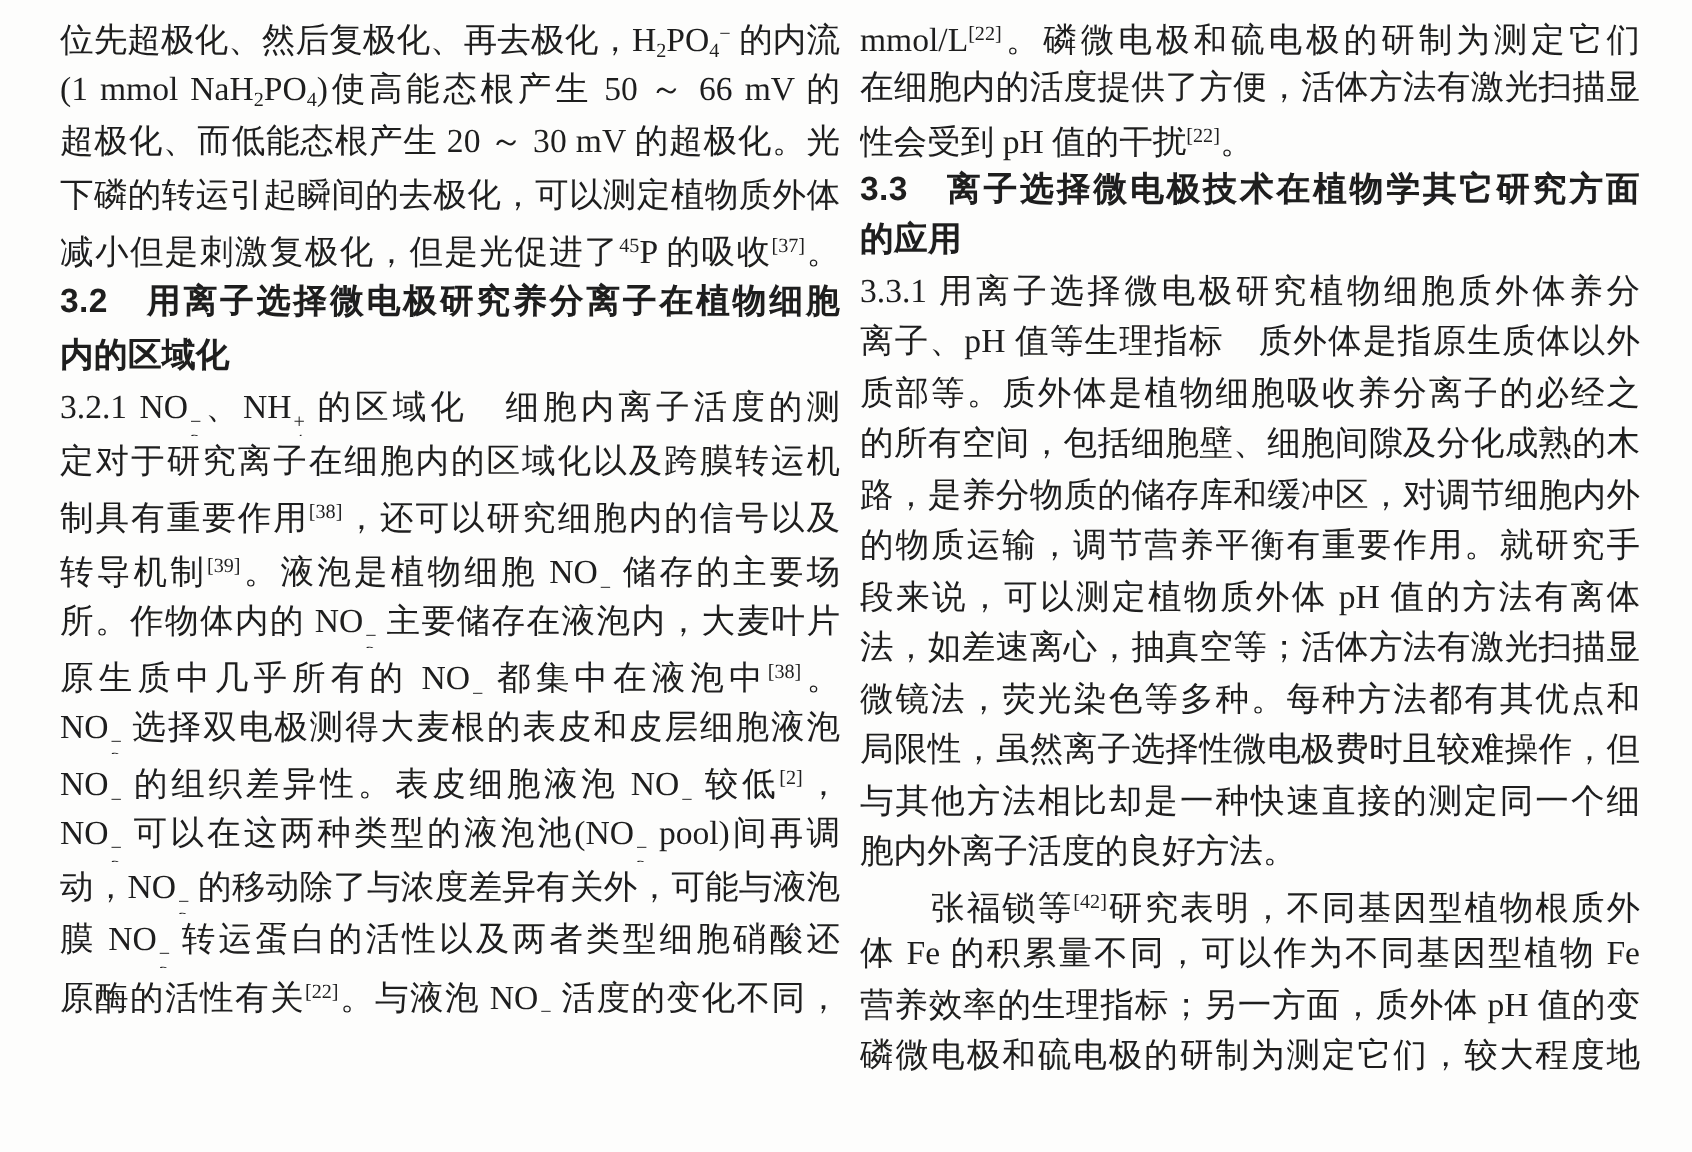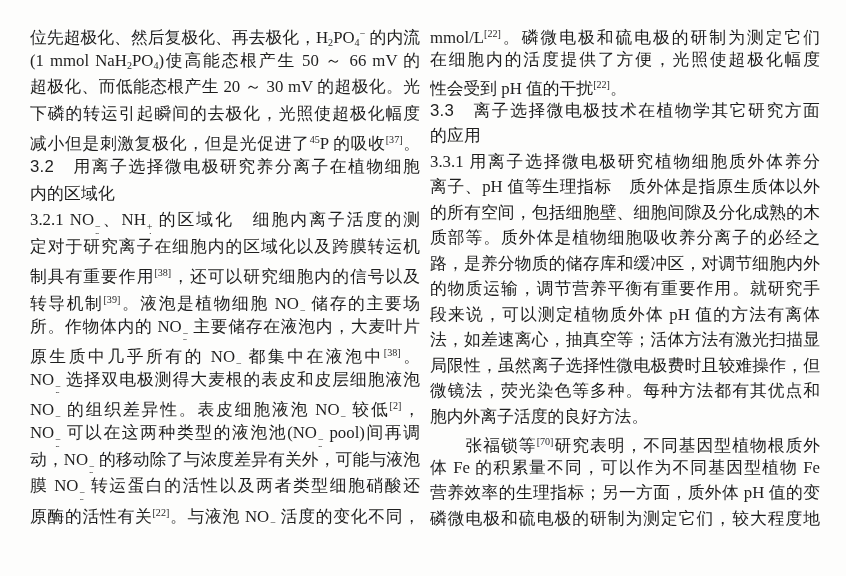--- a/index.html
+++ b/index.html
@@ -6,40 +6,40 @@
   body{
     width:846px;height:576px;
     background:#fdfdfc;
     color:#1e1e1e;
     font-family:"Liberation Serif","DejaVu Serif",serif;
     overflow:hidden;
   }
   .page{
     box-sizing:border-box;
     width:846px;height:576px;
-    padding:21px 22px 0 30px;
+    padding:5px 22px 0 30px;
     display:flex;
     gap:10px;
   }
   .col{
     width:390px;
     font-size:16.8px;
   }
   .line{
     text-align:justify;
     text-align-last:justify;
     overflow:hidden;
     white-space:normal;
   }
   .col-left .line{line-height:26.6px;height:26.6px;}
   .col-right .line{line-height:25.5px;height:25.5px;}
   .line.short{text-align-last:left;}
   .line.bold{
     font-family:"Liberation Sans","DejaVu Sans",sans-serif;
-    font-weight:400;
+    font-weight:700;
     letter-spacing:0.2px;
   }
   
   .sb{font-size:0.6em;vertical-align:-0.3em;}
   .sp{font-size:0.6em;vertical-align:0.55em;}
   
   .ss{
     display:inline-flex;
     flex-direction:column;
     font-size:0.6em;
@@ -50,21 +50,21 @@
   .ssu,.ssd{display:block;height:0.95em;}
 </style>
 </head>
 <body>
 
 <div class="page">
   <div class="col col-left">
       <div class="line">位先超极化、然后复极化、再去极化，H<span class="sb">2</span>PO<span class="sb">4</span><span class="sp">−</span> 的内流</div>
       <div class="line">(1 mmol NaH<span class="sb">2</span>PO<span class="sb">4</span>)使高能态根产生 50 ～ 66 mV 的</div>
       <div class="line">超极化、而低能态根产生 20 ～ 30 mV 的超极化。光</div>
-      <div class="line">下磷的转运引起瞬间的去极化，光照使超极化幅度</div>
+      <div class="line">下磷的转运引起瞬间的去极化，可以测定植物质外体</div>
       <div class="line">减小但是刺激复极化，但是光促进了<span class="sp">45</span>P 的吸收<span class="sp">[37]</span>。</div>
       <div class="line bold">3.2　用离子选择微电极研究养分离子在植物细胞</div>
       <div class="line bold short">内的区域化</div>
       <div class="line">3.2.1 NO<span class="ss">
           <span class="ssu">−</span>
           <span class="ssd">3</span>
         </span>、NH<span class="ss">
           <span class="ssu">+</span>
           <span class="ssd">4</span>
         </span> 的区域化　细胞内离子活度的测</div>
@@ -103,33 +103,34 @@
       <div class="line">膜 NO<span class="ss">
           <span class="ssu">−</span>
           <span class="ssd">3</span>
         </span> 转运蛋白的活性以及两者类型细胞硝酸还</div>
       <div class="line">原酶的活性有关<span class="sp">[22]</span>。与液泡 NO<span class="ss">
           <span class="ssu">−</span>
         </span> 活度的变化不同，</div>
     </div>
   <div class="col col-right">
       <div class="line">mmol/L<span class="sp">[22]</span>。磷微电极和硫电极的研制为测定它们</div>
-      <div class="line">在细胞内的活度提供了方便，光照使超极化幅度</div>
+      <div class="line">在细胞内的活度提供了方便，活体方法有激光扫描显</div>
       <div class="line short">性会受到 pH 值的干扰<span class="sp">[22]</span>。</div>
       <div class="line bold">3.3　离子选择微电极技术在植物学其它研究方面</div>
       <div class="line bold short">的应用</div>
       <div class="line">3.3.1 用离子选择微电极研究植物细胞质外体养分</div>
       <div class="line">离子、pH 值等生理指标　质外体是指原生质体以外</div>
+      <div class="line">质部等。质外体是植物细胞吸收养分离子的必经之</div>
       <div class="line">的所有空间，包括细胞壁、细胞间隙及分化成熟的木</div>
-      <div class="line">质部等。质外体是植物细胞吸收养分离子的必经之</div>
       <div class="line">路，是养分物质的储存库和缓冲区，对调节细胞内外</div>
       <div class="line">的物质运输，调节营养平衡有重要作用。就研究手</div>
       <div class="line">段来说，可以测定植物质外体 pH 值的方法有离体</div>
       <div class="line">法，如差速离心，抽真空等；活体方法有激光扫描显</div>
+      <div class="line">微镜法，荧光染色等多种。每种方法都有其优点和</div>
       <div class="line">局限性，虽然离子选择性微电极费时且较难操作，但</div>
-      <div class="line">微镜法，荧光染色等多种。每种方法都有其优点和</div>
+      <div class="line">与其他方法相比却是一种快速直接的测定同一个细</div>
       <div class="line short">胞内外离子活度的良好方法。</div>
-      <div class="line">　　张福锁等<span class="sp">[70]</span>研究表明，不同基因型植物根质外</div>
+      <div class="line">　　张福锁等<span class="sp">[42]</span>研究表明，不同基因型植物根质外</div>
       <div class="line">体 Fe 的积累量不同，可以作为不同基因型植物 Fe</div>
       <div class="line">营养效率的生理指标；另一方面，质外体 pH 值的变</div>
       <div class="line">磷微电极和硫电极的研制为测定它们，较大程度地</div>
     </div>
 </div>
 
 </body></html>

